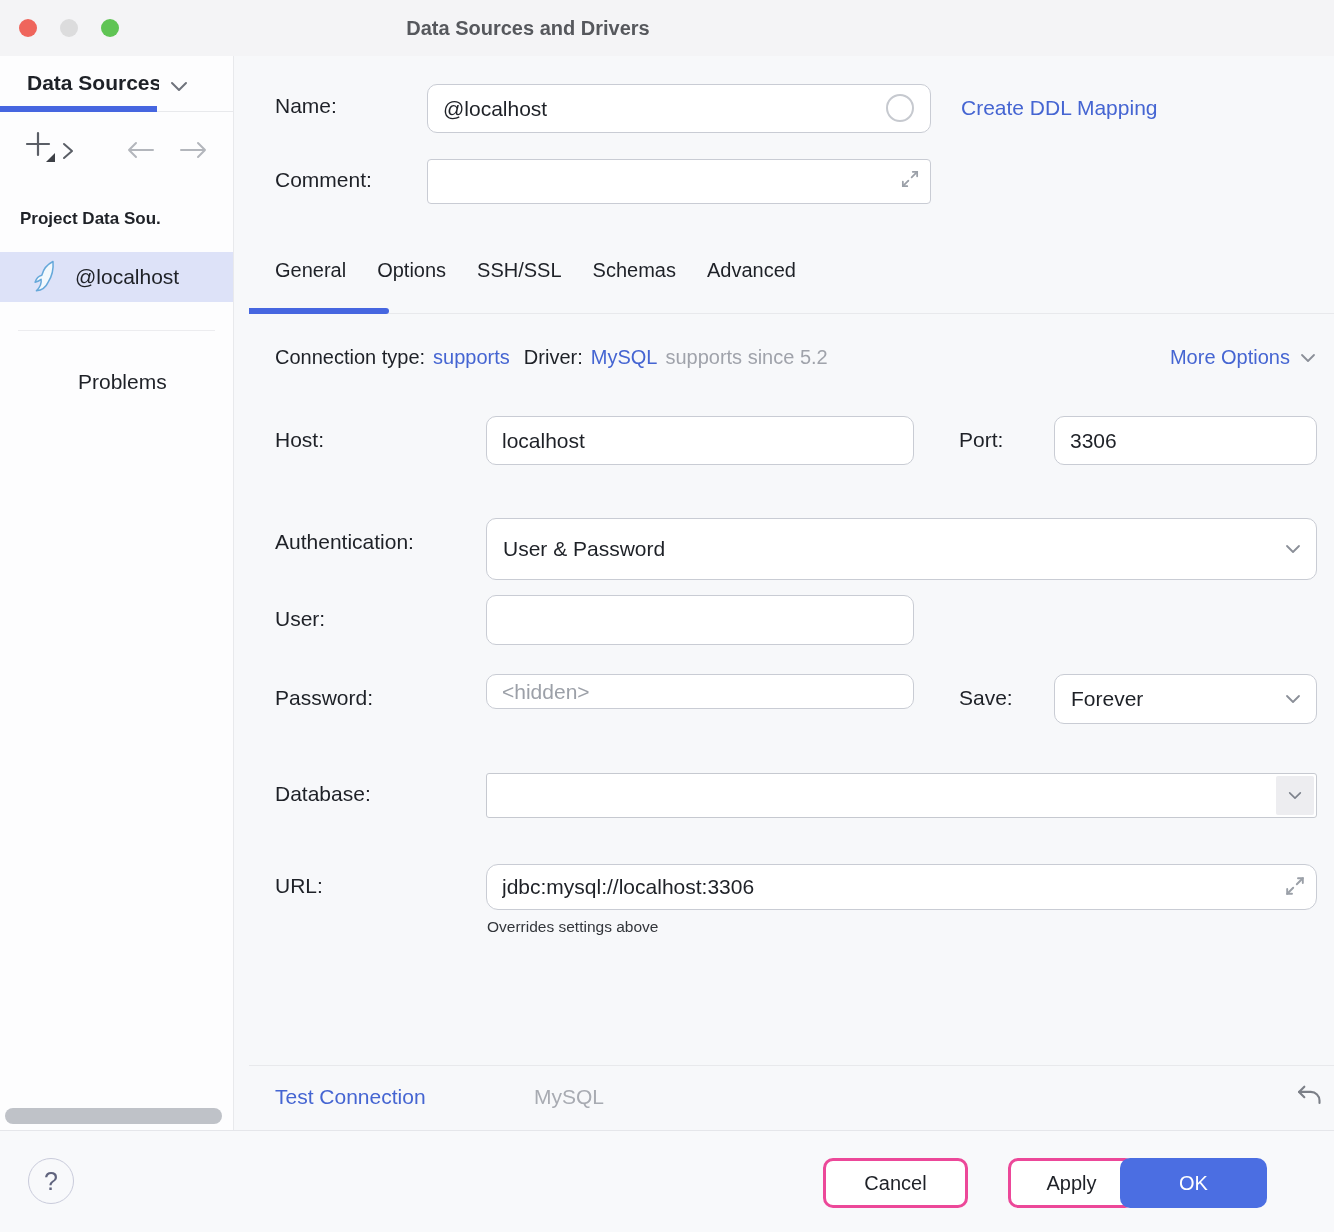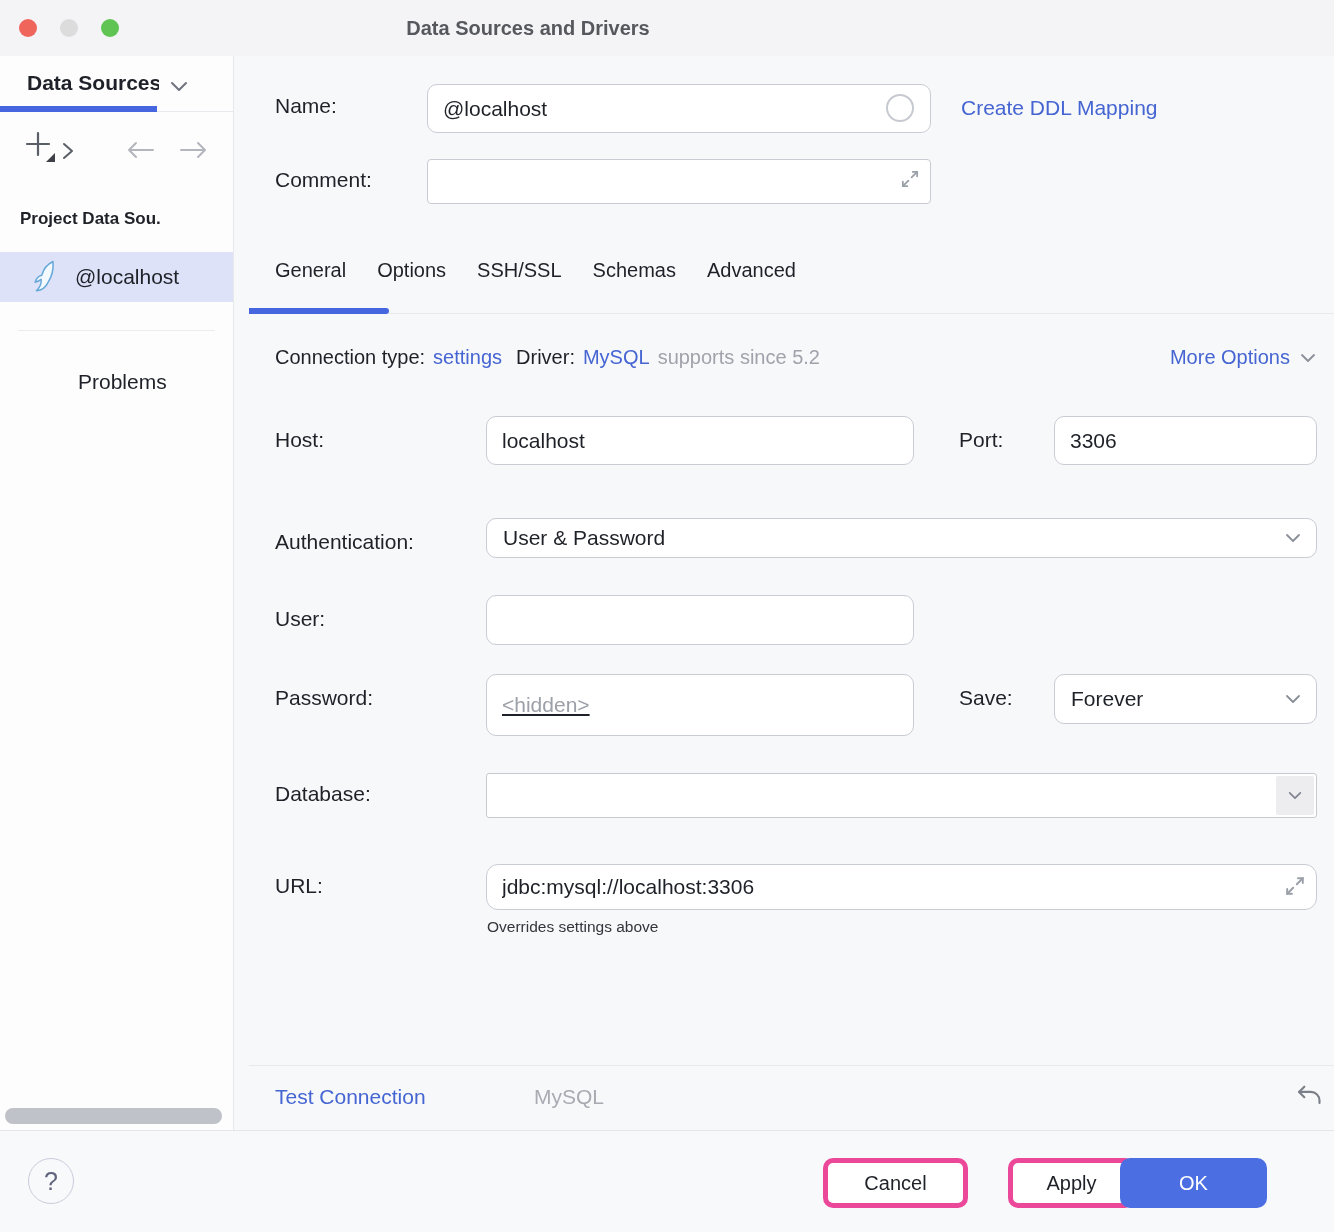--- a/index.html
+++ b/index.html
@@ -62,41 +62,41 @@
   .tab-underline{left:0;top:252px;width:140px;height:6px;background:#4666e0;border-radius:0 3px 3px 0;z-index:2;}
   .tab-baseline{left:0;top:257px;width:1099px;height:1px;background:#e8e9ec;}
   
   .conn-bar{left:26px;top:290px;display:flex;align-items:center;font-size:20px;}
   .conn-bar .sp{margin-left:8px;}
   .conn-bar .gap{margin-left:14px;}
   .more-options{right:31px;top:290px;display:flex;align-items:center;gap:9px;font-size:20px;}
   
   .host-lbl{left:26px;top:372px;}   .host-inp{left:237px;top:360px;width:428px;height:49px;}
   .port-lbl{left:710px;top:372px;}  .port-inp{left:805px;top:360px;width:263px;height:49px;}
-  .auth-lbl{left:26px;top:474px;}   .auth-sel{left:237px;top:462px;width:831px;height:40px;}
+  .auth-lbl{left:26px;top:474px;}   .auth-sel{left:237px;top:462px;width:831px;height:62px;}
   .user-lbl{left:26px;top:551px;}   .user-inp{left:237px;top:539px;width:428px;height:50px;}
-  .pass-lbl{left:26px;top:630px;}   .pass-inp{left:237px;top:618px;width:428px;height:62px;text-decoration:underline;}
+  .pass-lbl{left:26px;top:630px;}   .pass-inp{left:237px;top:618px;width:428px;height:35px;}
   .save-lbl{left:710px;top:630px;}  .save-sel{left:805px;top:618px;width:263px;height:50px;}
   .db-lbl{left:26px;top:726px;}
   .db-combo{left:237px;top:717px;width:831px;height:45px;background:#fff;border:1px solid #c6c9d0;border-radius:3px;box-sizing:border-box;}
   .db-btn{position:absolute;right:2px;top:2px;width:38px;height:39px;background:#ededf0;border-radius:2px;display:flex;align-items:center;justify-content:center;}
   .url-lbl{left:26px;top:818px;}    .url-inp{left:237px;top:808px;width:831px;height:46px;border-radius:12px;}
   .url-expand{left:1034px;top:818px;}
   .url-note{left:238px;top:862px;font-size:15.5px;color:#33363b;}
   
   .test-divider{left:0;top:1009px;width:1099px;height:1px;background:#e8e9ec;}
   .test-link{left:26px;top:1029px;font-size:21px;}
   .test-driver{left:285px;top:1029px;font-size:21px;color:#a8abb2;}
   .undo-icon{left:1046px;top:1026px;}
   
   .footer-divider{left:0;top:1130px;width:1334px;height:1px;background:#e5e6ea;}
   #footer{left:0;top:1131px;width:1334px;height:101px;background:#f8f9fb;}
   .help-btn{left:28px;top:27px;width:46px;height:46px;border:1.5px solid #c9cbdb;border-radius:50%;box-sizing:border-box;
     display:flex;align-items:center;justify-content:center;font-size:25px;color:#60647e;background:transparent;}
-  .btn{box-sizing:border-box;height:50px;border:5px solid #ec4899;border-radius:10px;background:#fff;
+  .btn{box-sizing:border-box;height:50px;border:3px solid #ec4899;border-radius:10px;background:#fff;
     font-family:"Liberation Sans","DejaVu Sans",sans-serif;font-size:20px;color:#1e2127;
     display:flex;align-items:center;justify-content:center;cursor:pointer;}
   .btn-cancel{left:823px;top:27px;width:145px;}
   .btn-apply{left:1008px;top:27px;width:127px;}
   .btn-ok{left:1120px;top:27px;width:147px;background:#4b6ee2;border:none;color:#fff;font-weight:500;}
   svg{display:block;}
 </style>
 </head>
 <body>
 
@@ -180,21 +180,21 @@
     <div class="tab">Options</div>
     <div class="tab">SSH/SSL</div>
     <div class="tab">Schemas</div>
     <div class="tab">Advanced</div>
   </div>
   <div class="abs tab-baseline"></div>
   <div class="abs tab-underline"></div>
 
   <div class="abs conn-bar">
     <span>Connection type:</span>
-    <span class="link sp" style="font-size:20px;">settings</span>
+    <span class="link sp" style="font-size:20px;">supports</span>
     <span class="gap">Driver:</span>
     <span class="link sp" style="font-size:20px;">MySQL</span>
     <span class="gray sp">supports since 5.2</span>
   </div>
   <div class="abs more-options">
     <span class="link" style="font-size:20px;">More Options</span>
     <svg width="18" height="12" viewBox="0 0 18 12">
         <path d="M3 3 L9 9 L15 3" fill="none" stroke="#8b8f98" stroke-width="1.8" stroke-linecap="round" stroke-linejoin="round"></path>
       </svg>
   </div>

